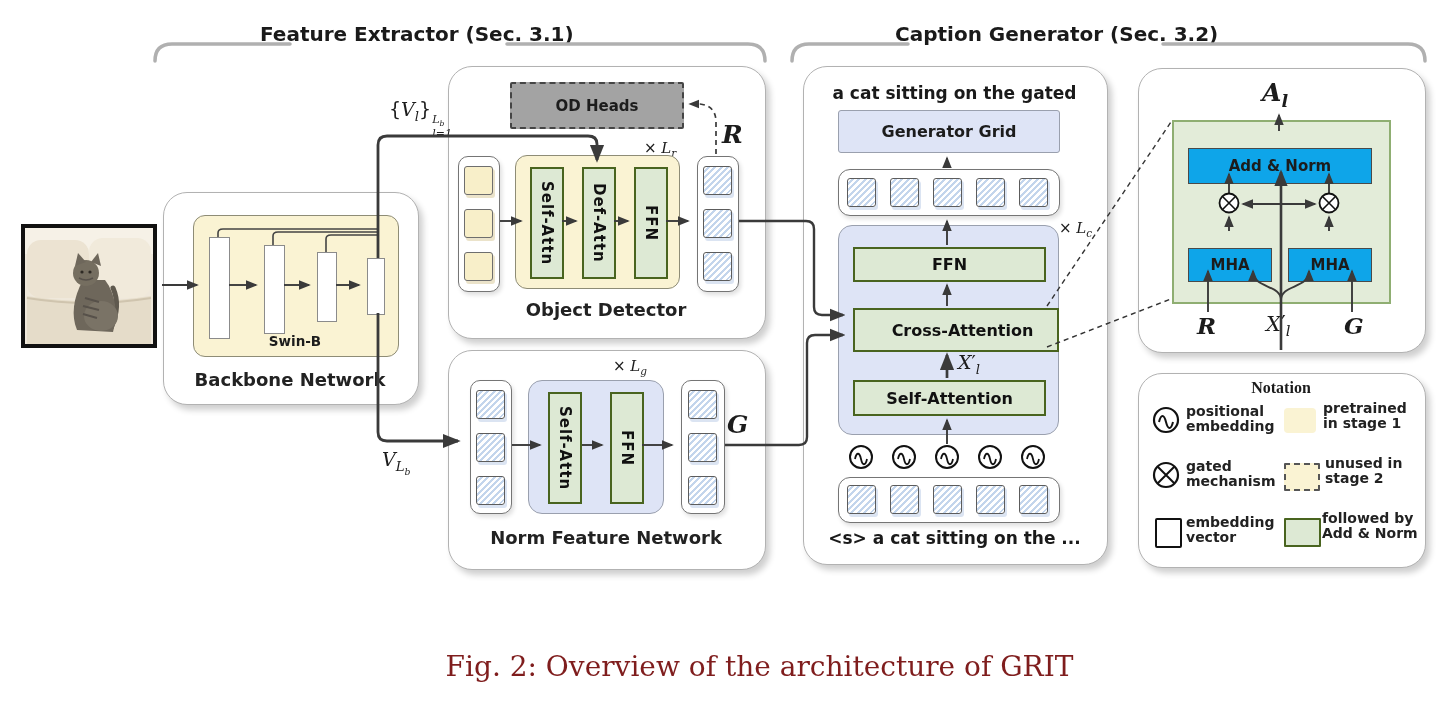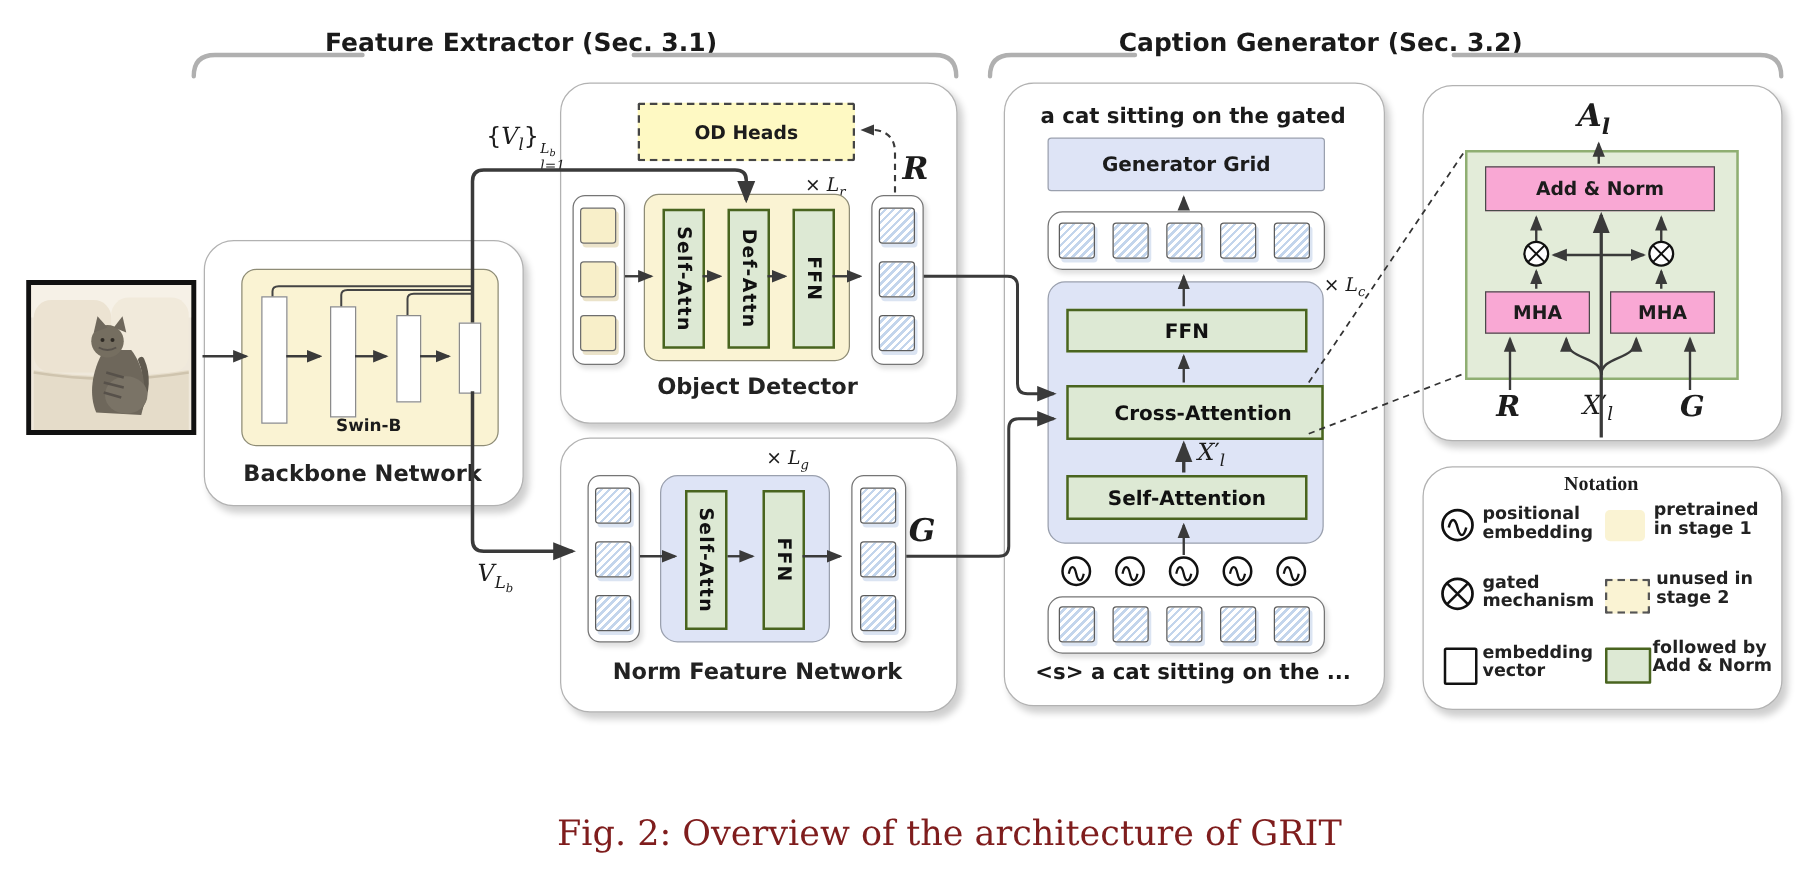--- a/index.html
+++ b/index.html
@@ -4,21 +4,21 @@
 <style>
   html,body{margin:0;padding:0;background:#fff;}
   #root{position:relative;width:1449px;height:709px;background:#fff;overflow:hidden;
         font-family:"DejaVu Sans",sans-serif;color:#1c1c1c;}
   .abs{position:absolute;}
   .panel{position:absolute;background:#fff;border:1.6px solid #b2b2b2;border-radius:24px;
          box-shadow:4px 5px 6px #cfcfcf;}
   .ptitle{position:absolute;font-size:18px;font-weight:bold;color:#222;text-align:center;}
   .btitle{position:absolute;font-size:20px;font-weight:bold;color:#1a1a1a;text-align:center;white-space:nowrap;}
   .ybox{position:absolute;background:#faf3d3;border:1.6px solid #8e8c76;border-radius:12px;}
-  .odheads{position:absolute;background:#fef9c3;border:2px dashed #454545;border-radius:2px;
+  .odheads{position:absolute;background:#a3a3a3;border:2px dashed #454545;border-radius:2px;
            display:flex;align-items:center;justify-content:center;font-size:15px;font-weight:bold;}
   .gbox{position:absolute;background:#dde9d4;border:2px solid #49641f;display:flex;
         align-items:center;justify-content:center;font-size:16px;font-weight:bold;color:#111;}
   .vtext{writing-mode:vertical-rl;text-orientation:mixed;font-size:15px;font-weight:bold;letter-spacing:1px;}
   .lavbox{position:absolute;background:#dee4f6;border:1.6px solid #9aa0ae;border-radius:3px;
           display:flex;align-items:center;justify-content:center;font-size:16px;font-weight:bold;}
   .lavpanel{position:absolute;background:#dee4f6;border:1.6px solid #9aa0ae;border-radius:14px;}
   .col{position:absolute;background:#fff;border:1.6px solid #757575;border-radius:10px;
        box-shadow:2px 3px 4px #e0e0e0;}
   .row{position:absolute;background:#fff;border:1.6px solid #757575;border-radius:12px;
@@ -30,22 +30,22 @@
        background:#f8efc9;box-shadow:2px 3px 0 rgba(215,200,150,.5);}
   .mit{font-family:"DejaVu Serif",serif;font-style:italic;}
   .mc{font-family:"DejaVu Serif",serif;font-style:italic;font-weight:bold;}
   .mlabel{position:absolute;white-space:nowrap;}
   .stack{display:inline-flex;flex-direction:column;font-size:11px;line-height:10px;
          vertical-align:-7px;margin-left:1px;}
   sub{font-size:70%;}
   .legtext{position:absolute;font-size:14px;line-height:15px;font-weight:bold;color:#222;}
   .swatch{position:absolute;border-radius:4px;}
   .greenrect{position:absolute;background:#e3ecd9;border:2px solid #8fae72;}
-  .wbox{position:absolute;background:#f9a8d4;border:1.7px solid #4a4a4a;display:flex;align-items:center;
-        justify-content:center;font-size:15px;font-weight:bold;}
+  .wbox{position:absolute;background:#0ea5e9;border:1.7px solid #4a4a4a;display:flex;align-items:center;
+        justify-content:center;font-size:15px;font-weight:bold;margin-top:15px;}
   .capserif{position:absolute;font-family:"DejaVu Serif",serif;font-size:28px;color:#7f1d1d;
             text-align:center;white-space:nowrap;}
   svg.overlay{position:absolute;left:0;top:0;z-index:30;pointer-events:none;}
   .z2{z-index:2;} .z3{z-index:3;} .z4{z-index:4;}
   .ctext{position:absolute;font-size:17px;font-weight:bold;color:#1a1a1a;text-align:center;white-space:nowrap;}
 </style>
 </head>
 <body>
 
 <div id="root">

